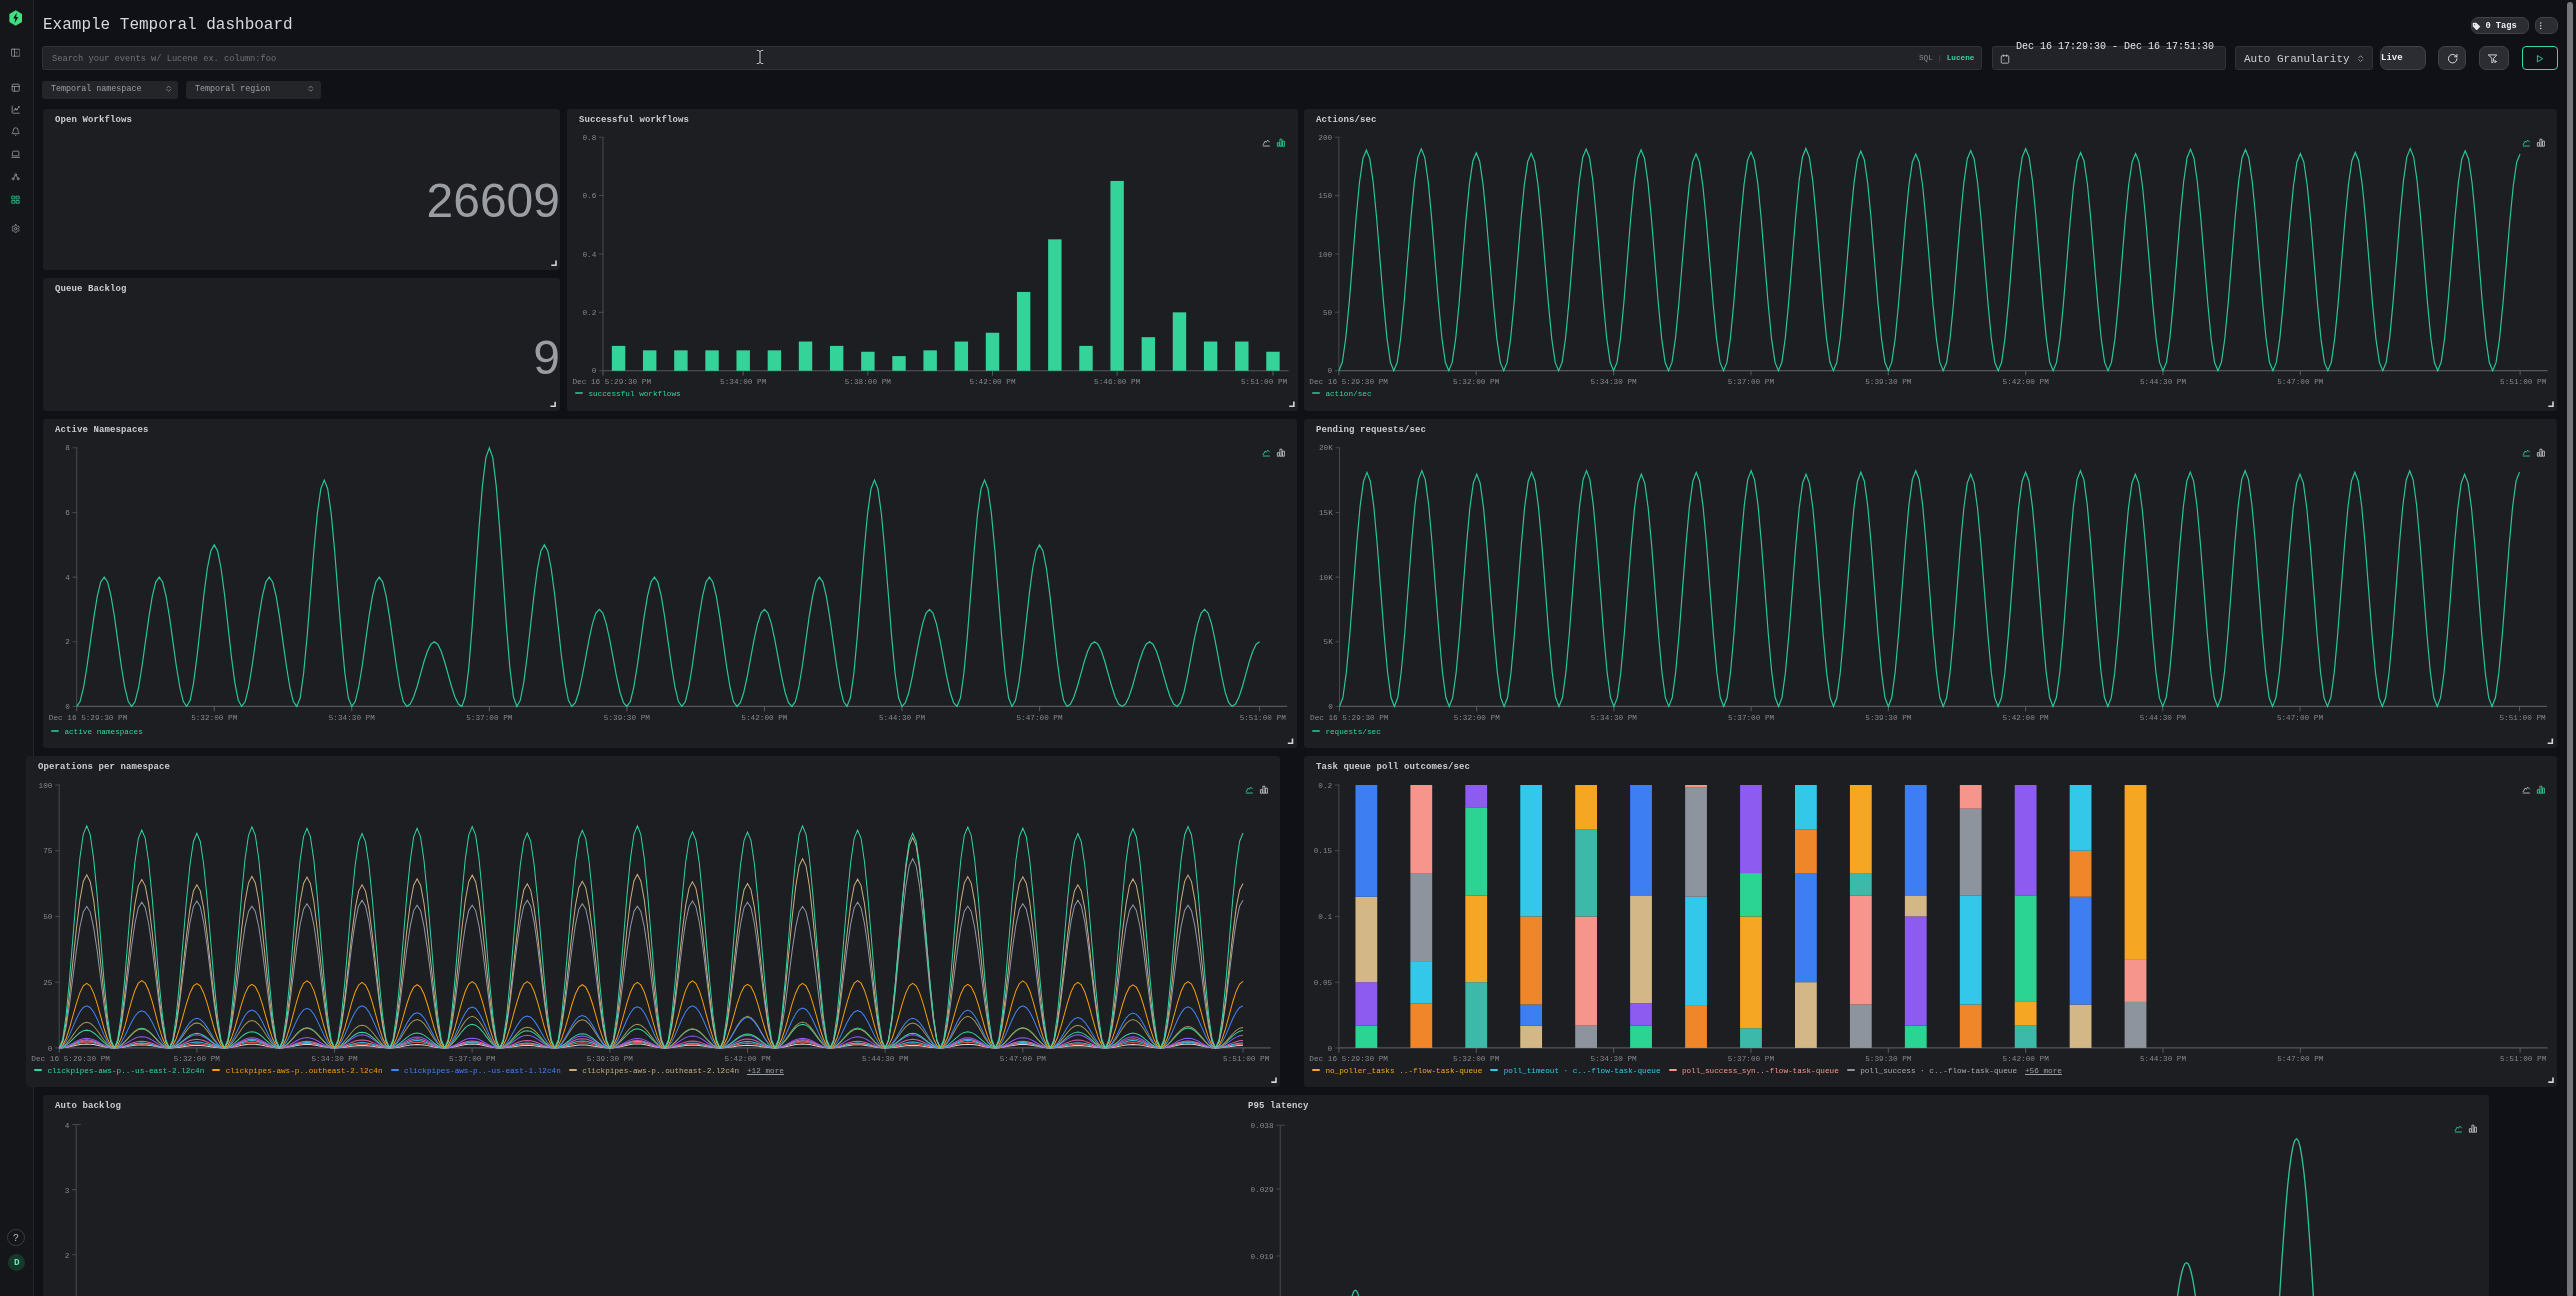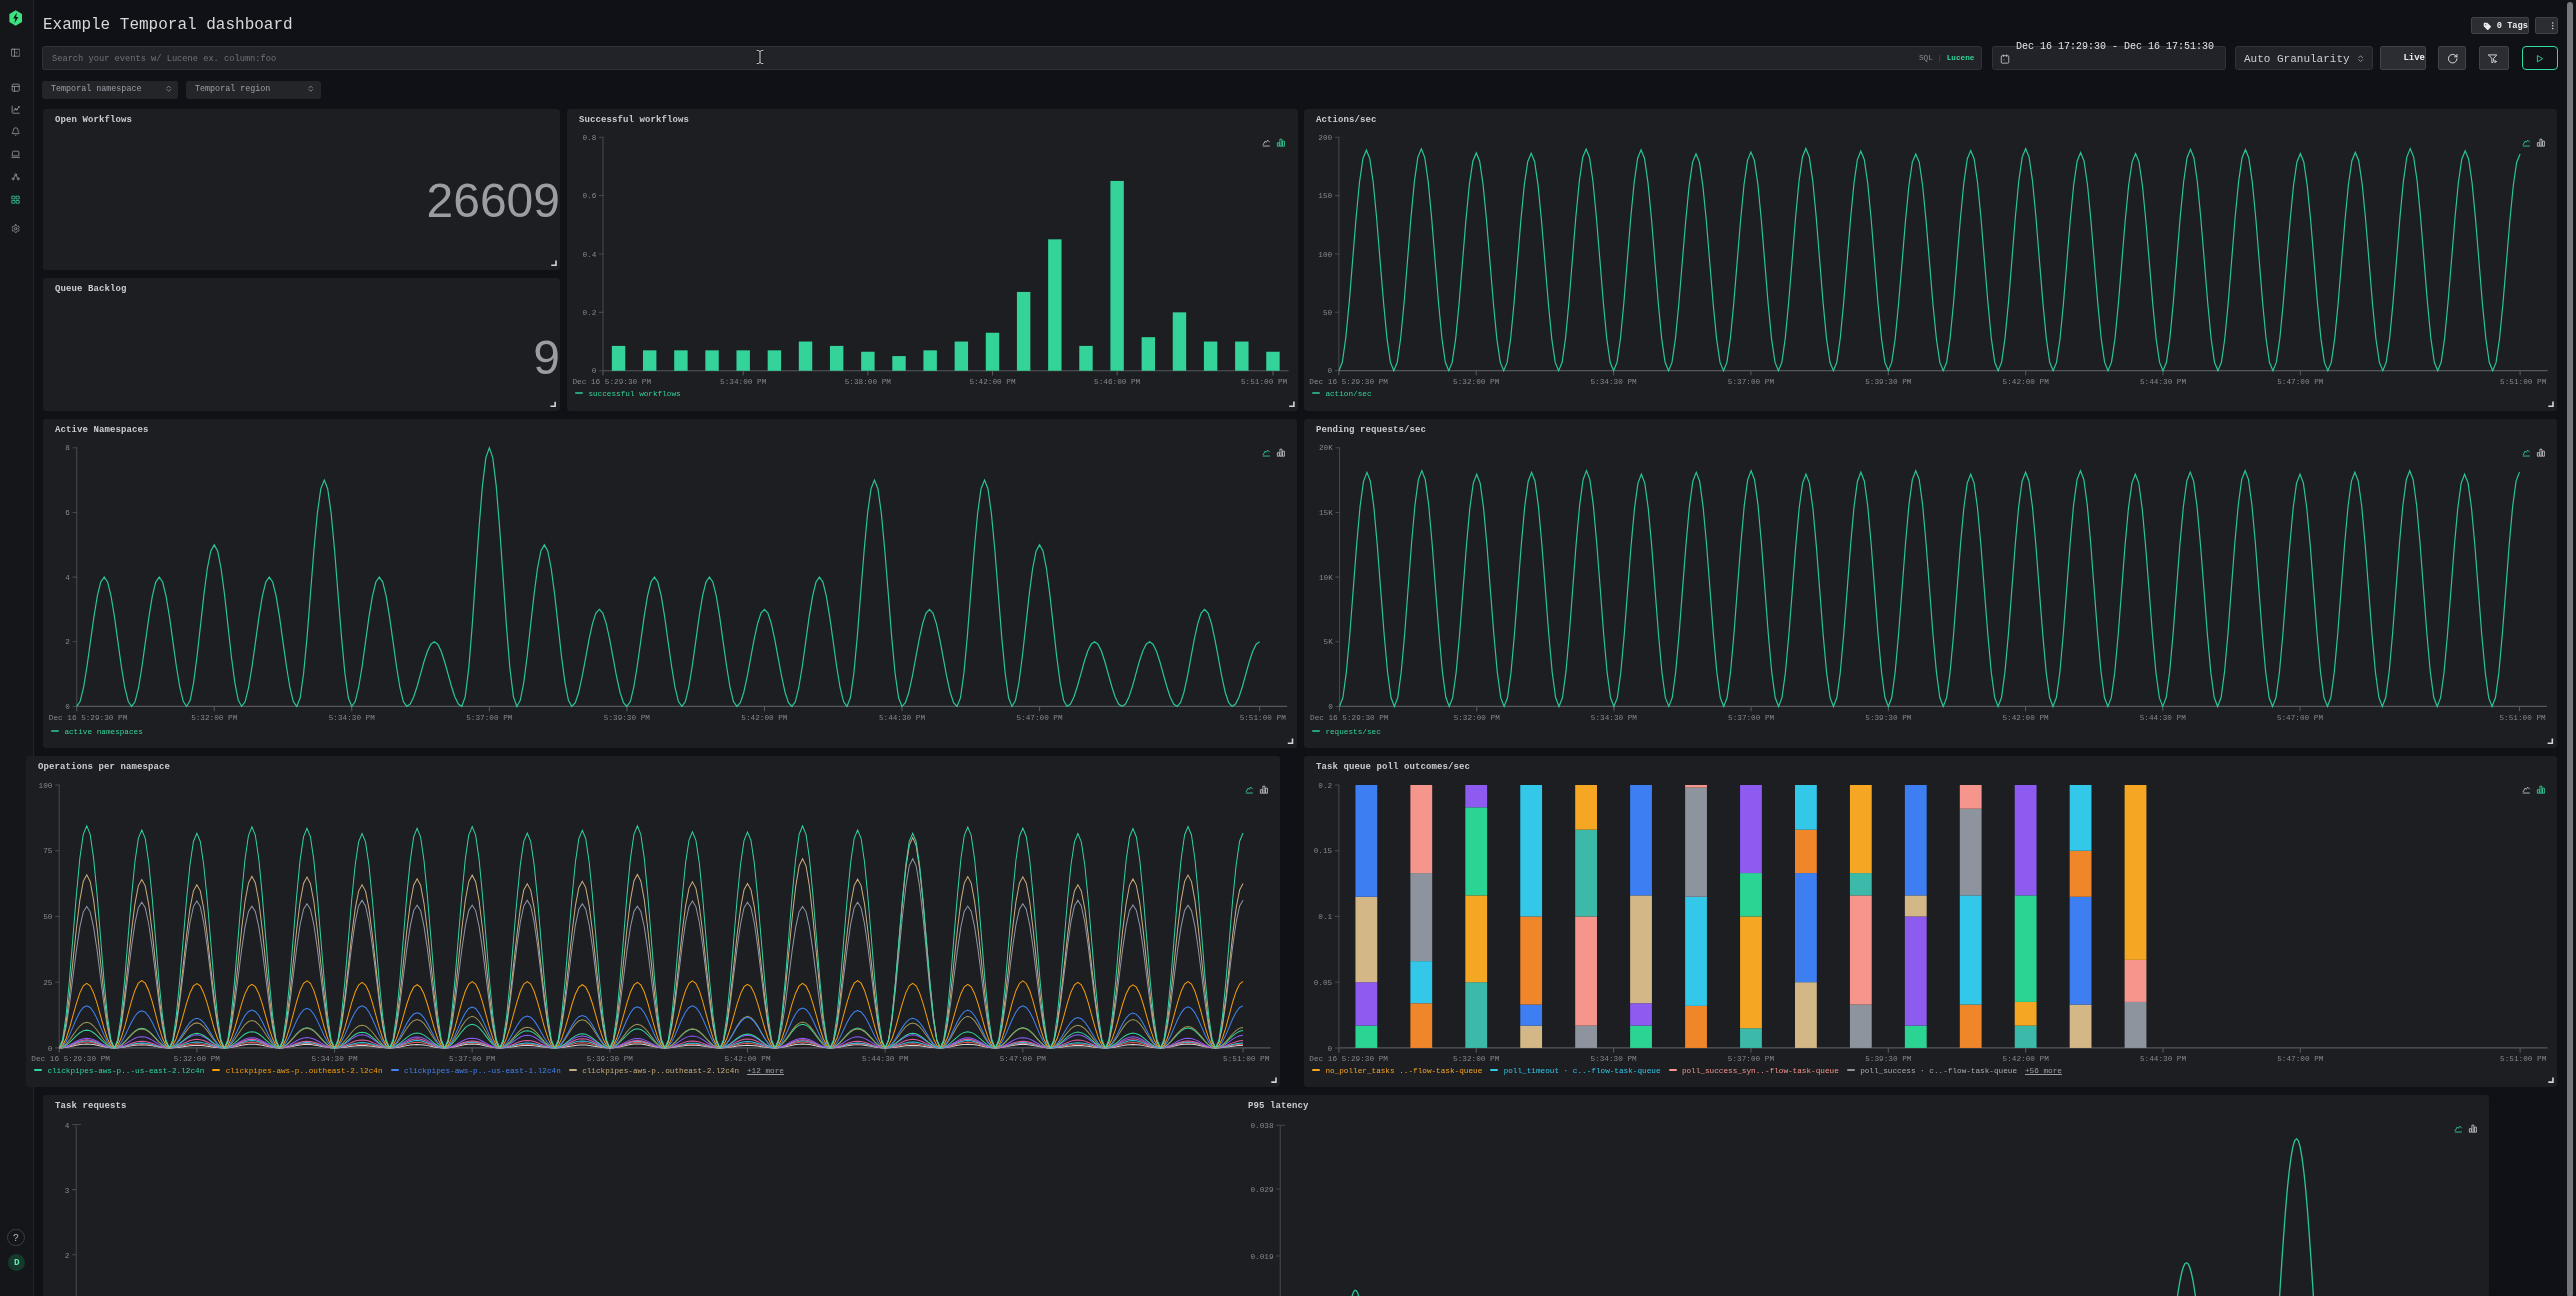--- a/index.html
+++ b/index.html
@@ -6,22 +6,22 @@
 .panel{position:absolute;background:#1d1e22;border-radius:3.4px;overflow:hidden}
 .ptitle{position:absolute;left:12px;top:6px;font-size:9px;font-weight:700;color:#c9cdd2;letter-spacing:0.1px}
 .bignum{position:absolute;left:0;width:100%;text-align:right;font-family:"Liberation Sans",sans-serif;
 font-size:48px;color:#9a9da1}
 .ov{position:absolute;left:0;top:0}
 .axlbl{font-family:"Liberation Mono",monospace;font-size:11.5px;fill:#83878c}
 .legend{position:absolute;left:8px;height:10.7px;font-size:7.7px;white-space:nowrap}
 .litem{margin-right:8px}
 .ldash{display:inline-block;width:8px;height:2px;border-radius:1.3px;vertical-align:2px;margin-right:5.4px}
 .lmore{color:#9aa0a7;text-decoration:underline}
-.btn{position:absolute;background:#2b2d32;border:0.7px solid #404248;border-radius:2px;color:#eceef0;
-display:flex;align-items:center;justify-content:flex-end}
+.btn{position:absolute;background:#2b2d32;border:0.7px solid #404248;border-radius:7px;color:#eceef0;
+display:flex;align-items:center;justify-content:flex-start}
 .hdrtitle{position:absolute;left:43px;top:17px;font-size:16px;line-height:16px;color:#d6d9dc}
 #sidebar{position:absolute;left:0;top:0;width:34px;height:1297px;background:#15161a;border-right:0.7px solid #24252b}
 </style></head>
 <body>
 <div id="sidebar">
     <svg style="position:absolute;left:9.4px;top:10px" width="13.4" height="16" viewBox="0 0 20 24">
       <path d="M10 0.5 L19.5 6 V18 L10 23.5 L0.5 18 V6 Z" fill="#3ee07f"></path>
       <path d="M11.7 3.8 L6.2 12.6 h3.3 l-1.3 7.2 L14.1 10.4 h-3.4 z" fill="#10131a"></path>
     </svg>
     <svg style="position:absolute;left:10.7px;top:48px" width="9.4" height="9.4" viewBox="0 0 24 24" fill="none" stroke="#9ba0a6" stroke-width="2" stroke-linecap="round" stroke-linejoin="round">
@@ -500,21 +500,21 @@
       <path d="M3 20.5 h16"></path>
     </svg>
     <svg style="position:absolute;left:1232px;top:29px" width="9.4" height="9.4" viewBox="0 0 24 24" fill="none" stroke="#34d399" stroke-width="2.2" stroke-linejoin="round">
       <path d="M3.5 12 h5 v9 h-5 z"></path>
       <path d="M10 3 h5 v18 h-5 z"></path>
       <path d="M16.5 8 h5 v13 h-5 z"></path>
     </svg>
     <div class="legend" style="top:311px"><span class="litem"><span class="ldash" style="background:#f5a623"></span><span style="color:#f5a623">no_poller_tasks ..-flow-task-queue</span></span><span class="litem"><span class="ldash" style="background:#33c8ea"></span><span style="color:#33c8ea">poll_timeout · c..-flow-task-queue</span></span><span class="litem"><span class="ldash" style="background:#f6958b"></span><span style="color:#f6958b">poll_success_syn..-flow-task-queue</span></span><span class="litem"><span class="ldash" style="background:#8d949d"></span><span style="color:#a7abb1">poll_success · c..-flow-task-queue</span></span><span class="lmore">+56 more</span></div>
   </div>
 <div class="panel" style="left:43px;top:1095px;width:1254px;height:202px">
-    <div class="ptitle">Task requests</div>
+    <div class="ptitle">Auto backlog</div>
     <svg class="ov" width="1254" height="202" viewBox="0 0 1870 301">
       <line x1="49.5" y1="44" x2="56.5" y2="44" stroke="#46484d" stroke-width="1.6"></line>
       <line x1="49.5" y1="44" x2="49.5" y2="301" stroke="#46484d" stroke-width="1.6"></line>
       <line x1="43.5" y1="44" x2="49.5" y2="44" stroke="#46484d" stroke-width="1.6"></line>
       <text x="39.5" y="48.5" text-anchor="end" class="axlbl">4</text>
       <line x1="43.5" y1="141" x2="49.5" y2="141" stroke="#46484d" stroke-width="1.6"></line>
       <text x="39.5" y="145.5" text-anchor="end" class="axlbl">3</text>
       <line x1="43.5" y1="238" x2="49.5" y2="238" stroke="#46484d" stroke-width="1.6"></line>
       <text x="39.5" y="242.5" text-anchor="end" class="axlbl">2</text>
     </svg>

